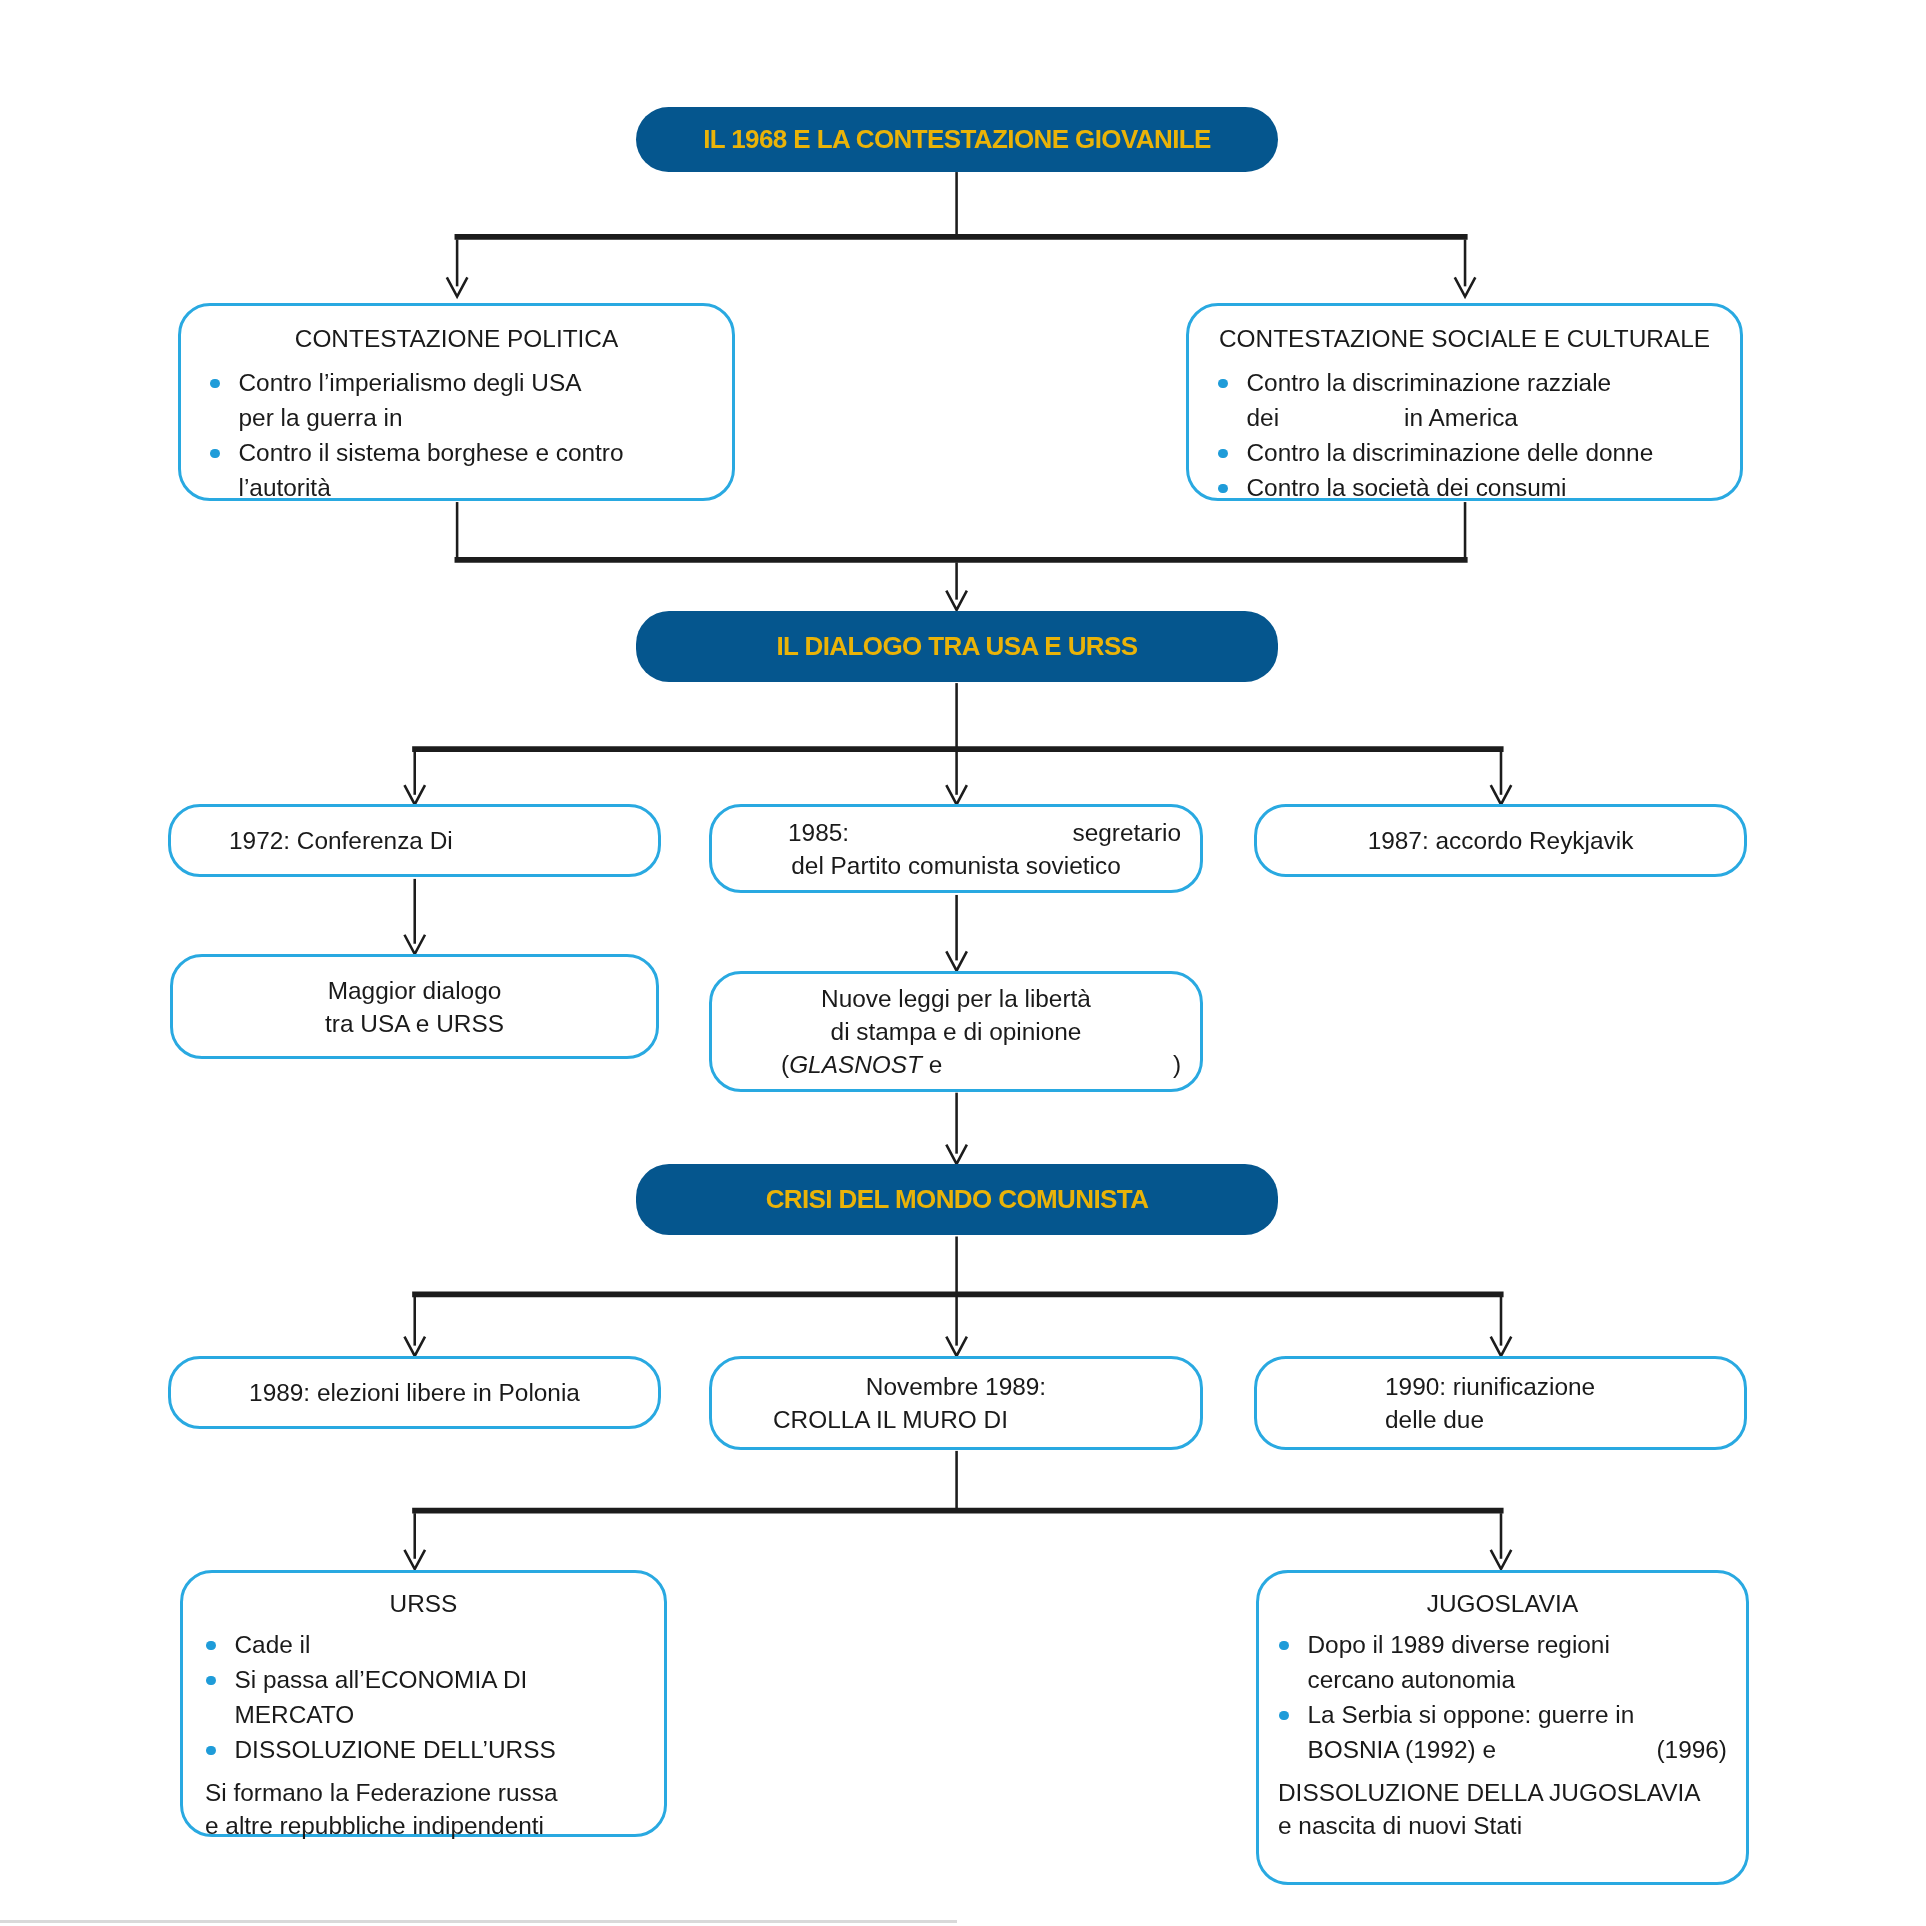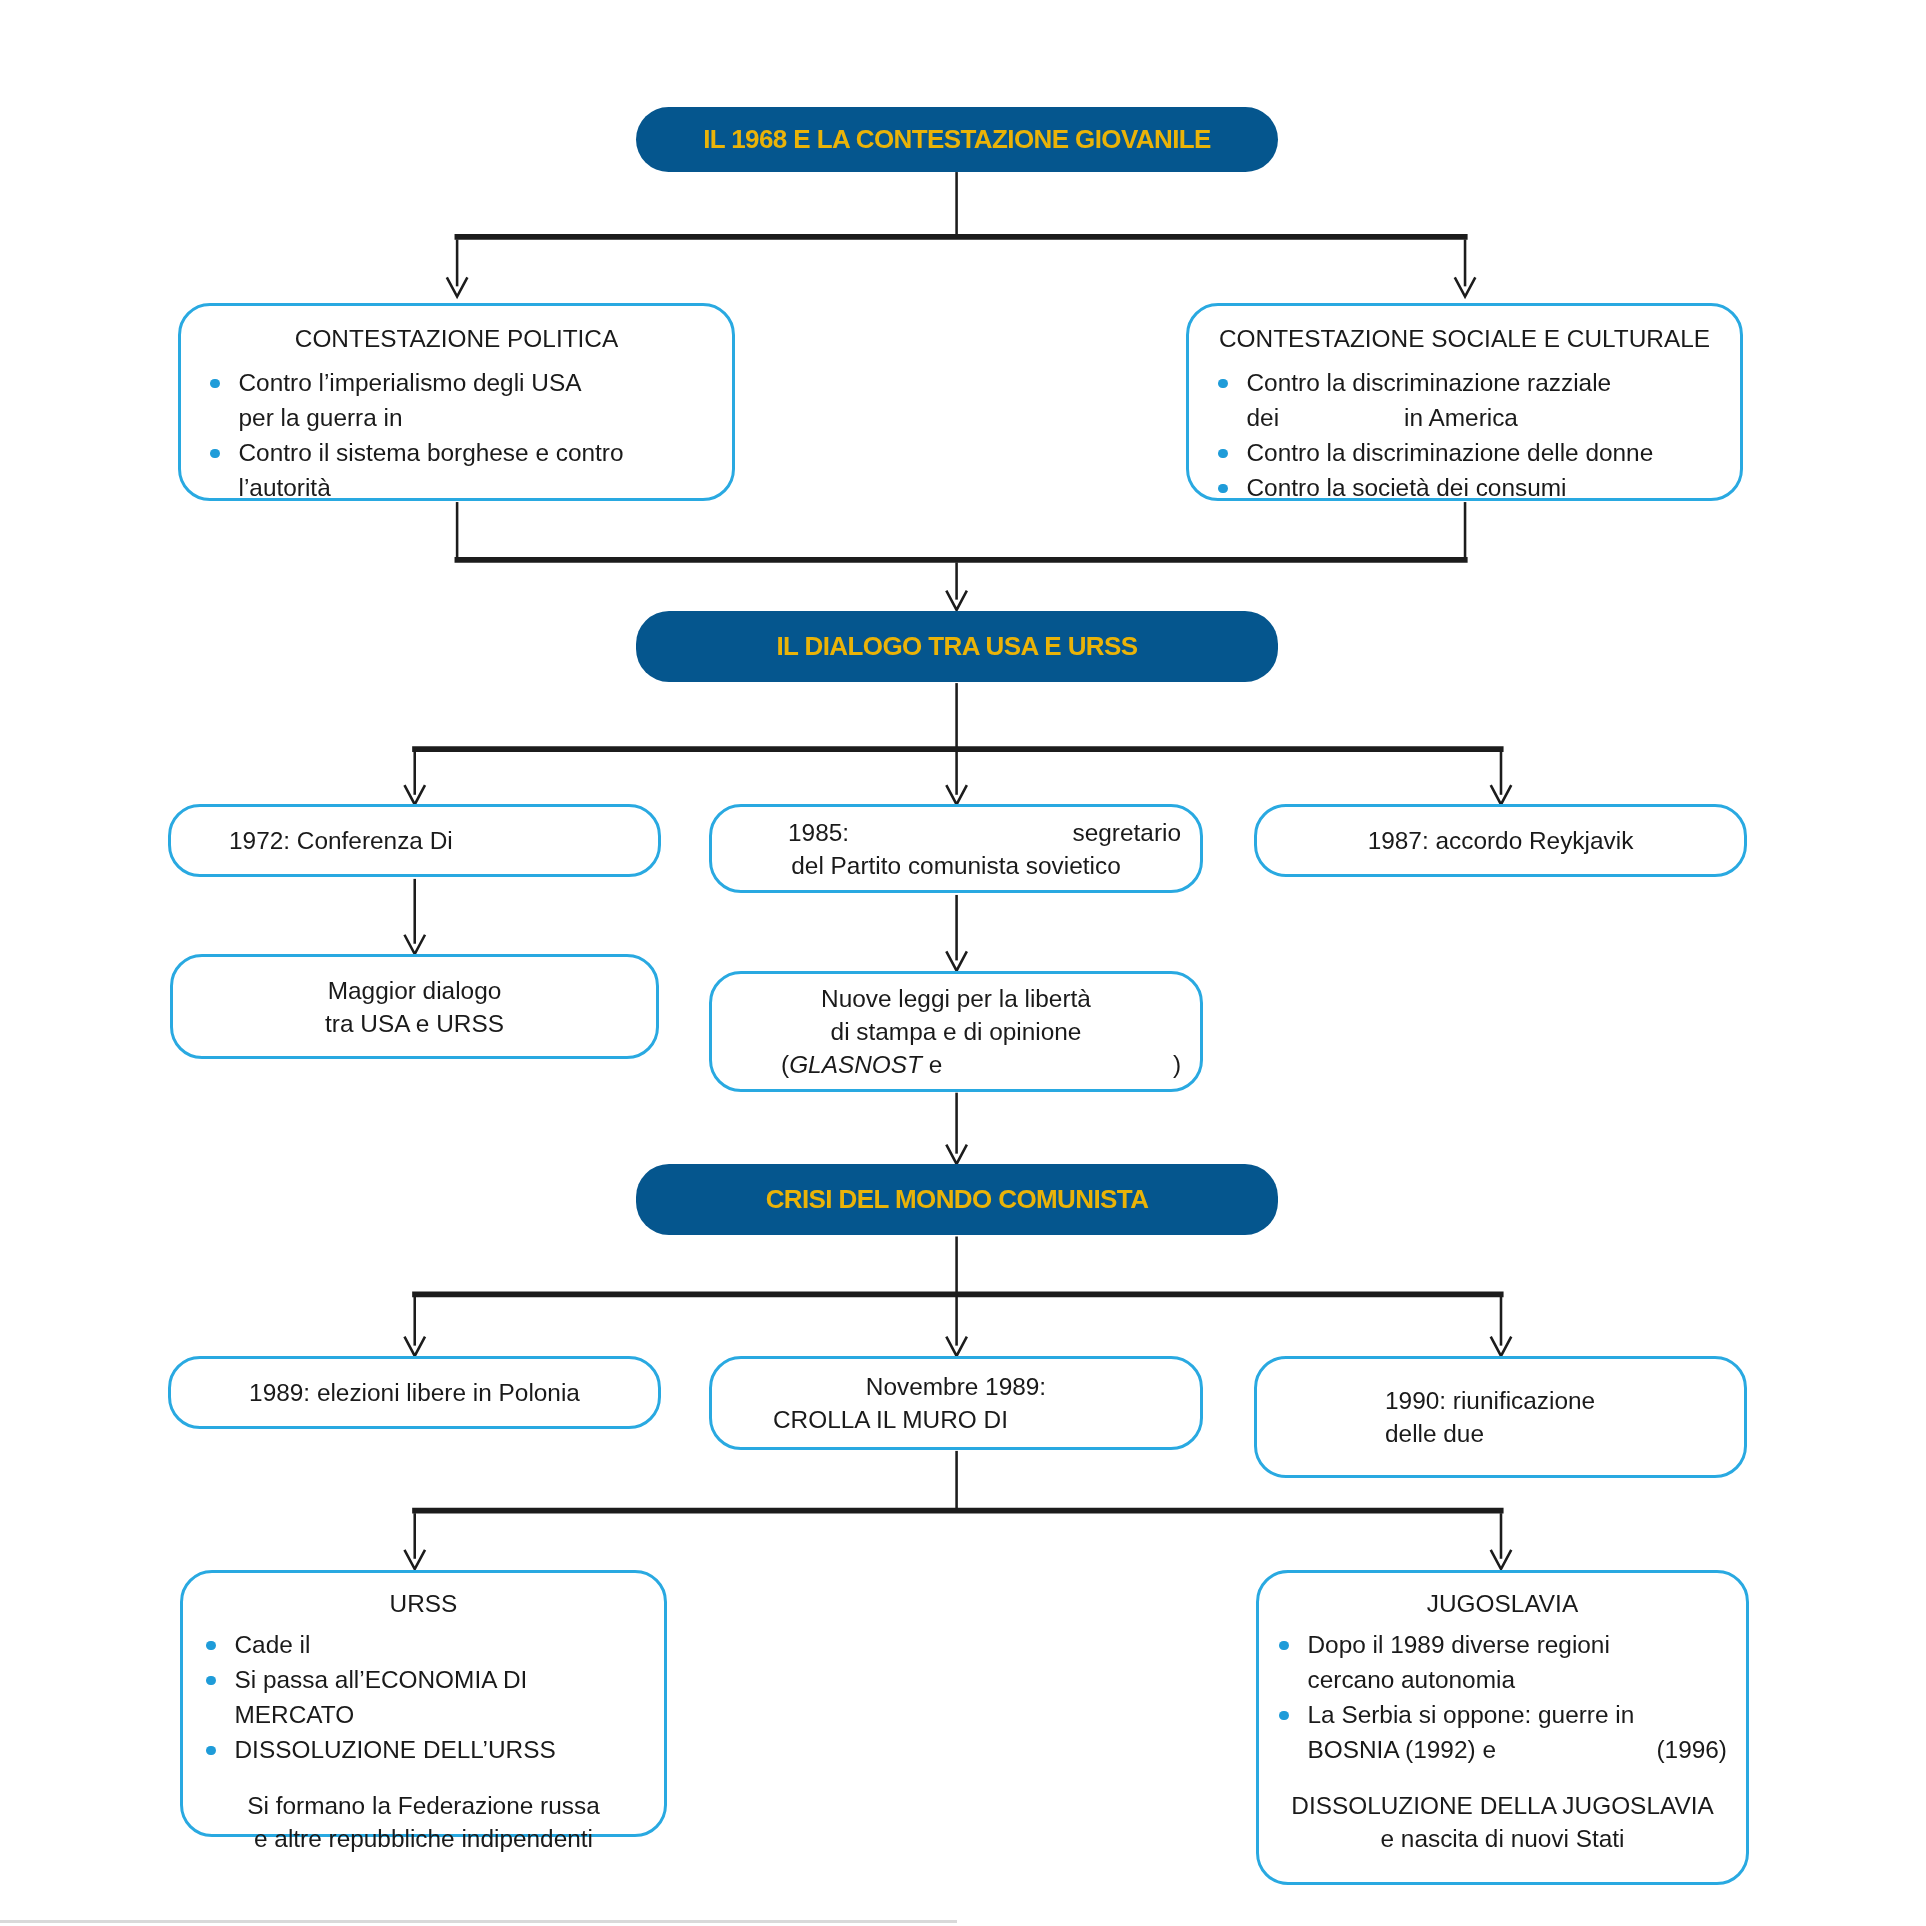--- a/index.html
+++ b/index.html
@@ -43,25 +43,25 @@
   #maggior{left:170px;top:954px;width:489px;height:105px;text-align:center;}
   #nuove{left:709px;top:971px;width:494px;height:121px;}
   #nuove .lc{text-align:center;}
   #nuove .l3{display:flex;justify-content:space-between;padding:0 19px 0 69px;}
   .ital{font-style:italic;}
 
   #r2a{left:168px;top:1356px;width:493px;height:73px;text-align:center;}
   #r2b{left:709px;top:1356px;width:494px;height:94px;}
   #r2b .l1{text-align:center;}
   #r2b .l2{padding-left:61px;}
-  #r2c{left:1254px;top:1356px;width:493px;height:122px;padding-left:128px;}
+  #r2c{left:1254px;top:1356px;width:493px;height:94px;padding-left:128px;}
 
   #urss{left:180px;top:1570px;width:487px;height:267px;padding:13px 22px;}
   #jugo{left:1256px;top:1570px;width:493px;height:315px;padding:13px 19px;}
-  .footer-note{text-align:center;margin-top:22px;line-height:33px;}
+  .footer-note{margin-top:9px;line-height:33px;}
   #urss .footer-note{padding-left:0;}
   .panel-title.tight{margin-bottom:6.4px;}
 
   #edge-line{position:absolute;left:0;top:1920px;width:957px;height:3.2px;background:#d9d9d9;z-index:0;}
 </style>
 </head>
 <body>
 
 <div id="page">
 

